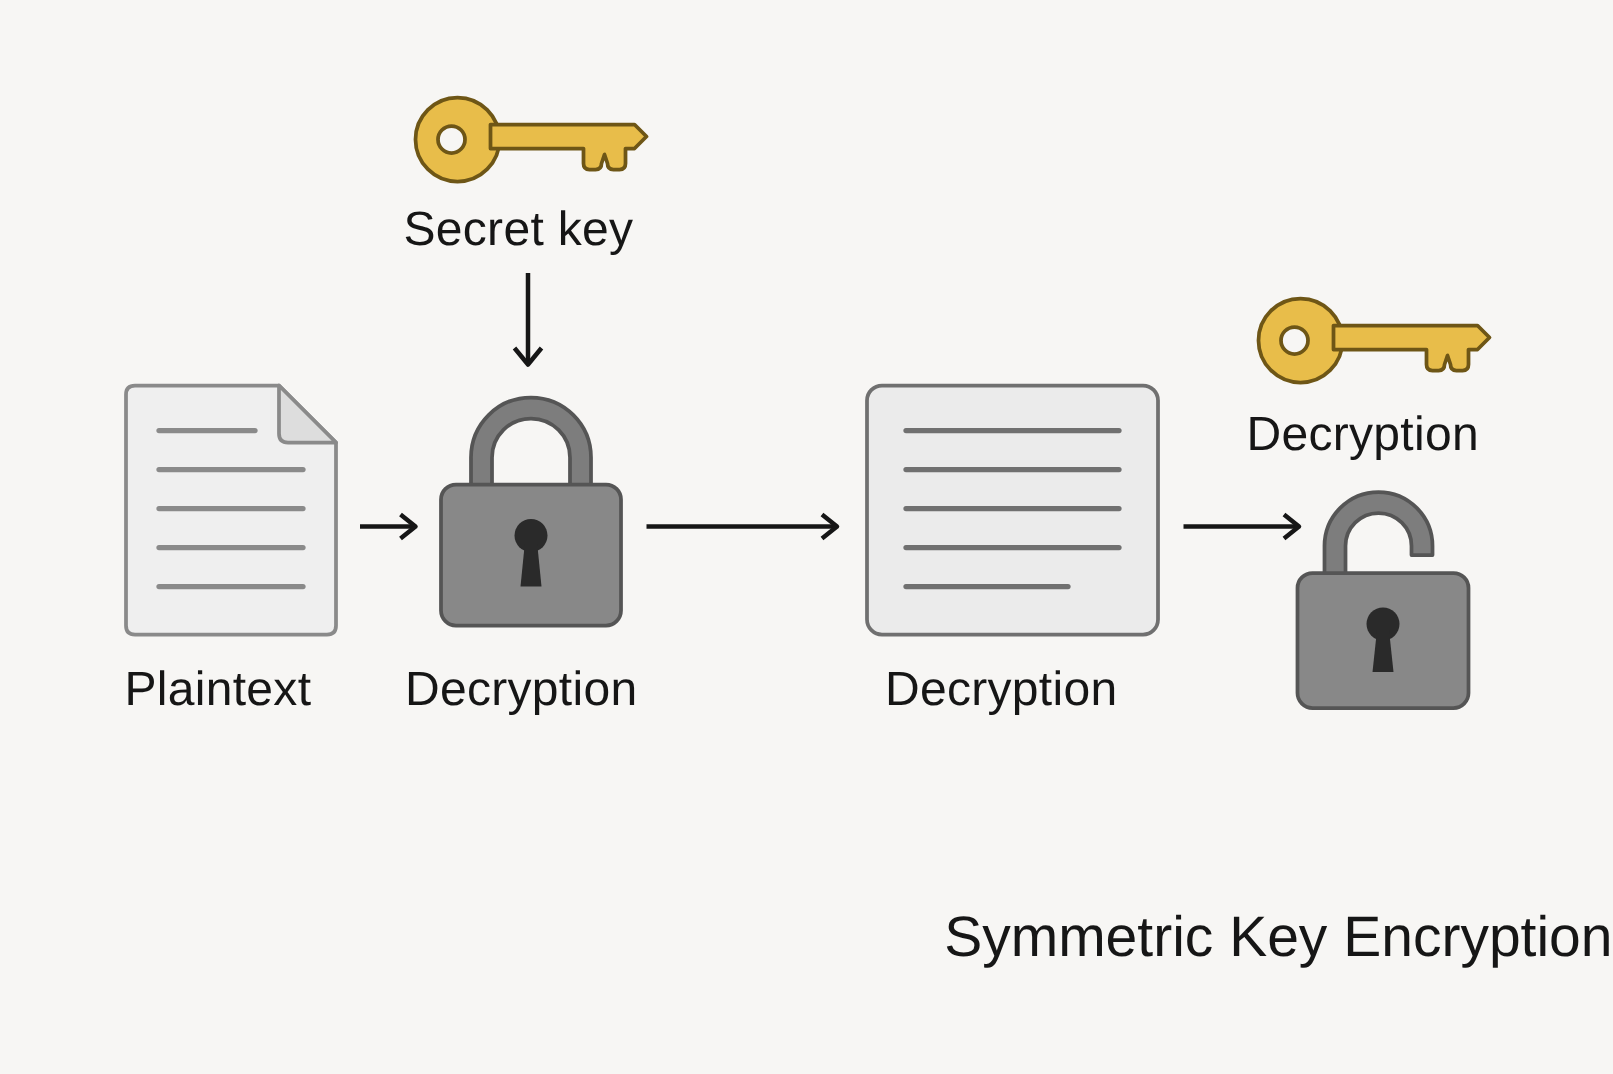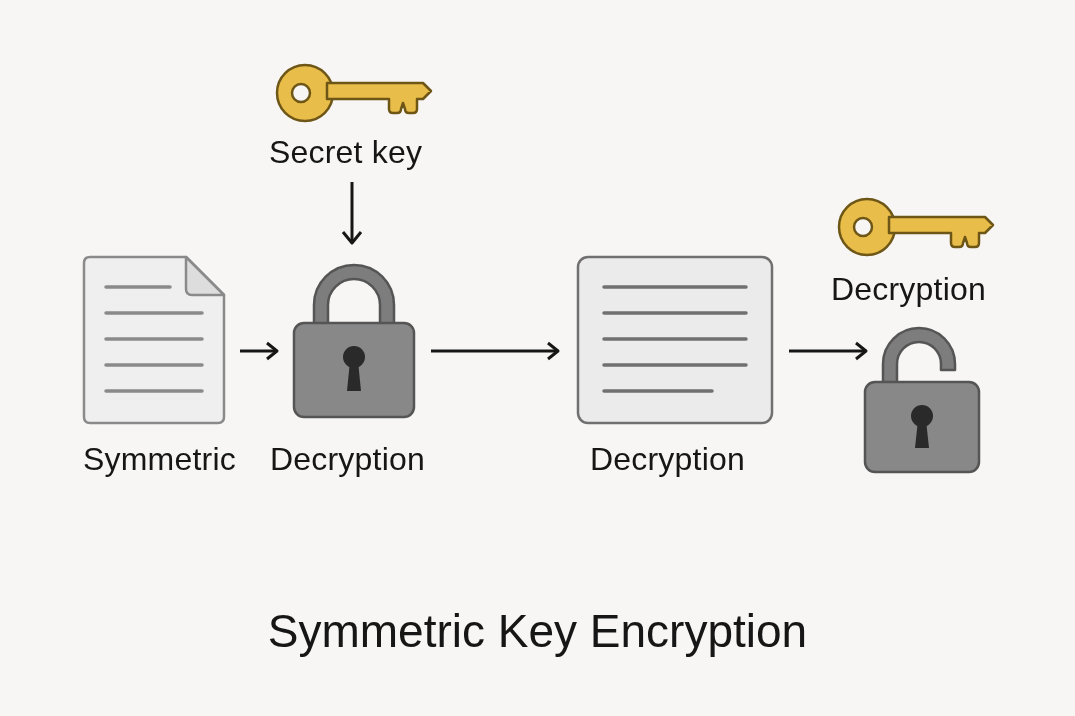--- a/index.html
+++ b/index.html
@@ -1,19 +1,19 @@
 <!DOCTYPE html>
 <html><head>
 <meta charset="utf-8">
 <style>
   html, body { margin:0; padding:0; }
   body { width:1075px; height:716px; background:#f7f6f4; position:relative; overflow:hidden;
          font-family:"Liberation Sans", "DejaVu Sans", sans-serif; color:#161616; }
   .label { position:absolute; font-size:32px; font-weight:500; color:#161616; white-space:nowrap; letter-spacing:0.2px; }
-  .title { position:absolute; font-size:46px; font-weight:500; color:#161616; white-space:nowrap; left:0; width:1075px; text-align:center; top:604px; }
+  .title { position:absolute; font-size:38px; font-weight:500; color:#161616; white-space:nowrap; left:0; width:1075px; text-align:right; top:604px; }
   svg { position:absolute; overflow:visible; }
 </style>
 </head>
 <body>
 
 <svg class="key" style="left:275px;top:63px;" width="160" height="60" viewBox="0 0 160 60">
   <path d="M30 2 A28 28 0 1 1 30 58 A28 28 0 1 1 30 2 Z" fill="#e8bd4a" stroke="#6e5616" stroke-width="2.5"></path>
   <path d="M52 20 L148 20 L156 28 L148 36 L142 36 L142 46 Q142 50 138 50 L134 50 Q130 50 130 46 L128 40 L126 46 Q126 50 122 50 L118 50 Q114 50 114 46 L114 36 L52 36 Z" fill="#e8bd4a" stroke="#6e5616" stroke-width="2.5" stroke-linejoin="round"></path>
   <circle cx="26" cy="30" r="9" fill="#f7f6f4" stroke="#6e5616" stroke-width="2.5"></circle>
 </svg>
@@ -28,21 +28,21 @@
   <path d="M8 2 L104 2 L142 40 L142 162 Q142 168 136 168 L8 168 Q2 168 2 162 L2 8 Q2 2 8 2 Z" fill="#efefef" stroke="#8a8a8a" stroke-width="2.5" stroke-linejoin="round"></path>
   <path d="M104 2 L104 34 Q104 40 110 40 L142 40 Z" fill="#dddddd" stroke="#8a8a8a" stroke-width="2.5" stroke-linejoin="round"></path>
   <g stroke="#8a8a8a" stroke-width="3.5" stroke-linecap="round">
     <line x1="24" y1="32" x2="88" y2="32"></line>
     <line x1="24" y1="58" x2="120" y2="58"></line>
     <line x1="24" y1="84" x2="120" y2="84"></line>
     <line x1="24" y1="110" x2="120" y2="110"></line>
     <line x1="24" y1="136" x2="120" y2="136"></line>
   </g>
 </svg>
-<div class="label" style="left:83px;top:441px;">Symmetric</div>
+<div class="label" style="left:83px;top:441px;">Plaintext</div>
 
 <svg style="left:240px;top:341px;" width="40" height="20" viewBox="0 0 40 20">
   <line x1="0" y1="10" x2="36" y2="10" stroke="#161616" stroke-width="3"></line>
   <polyline points="27,2 37,10 27,18" fill="none" stroke="#161616" stroke-width="3" stroke-linejoin="round"></polyline>
 </svg>
 
 <svg style="left:292px;top:255px;" width="124" height="165" viewBox="0 0 124 165">
   <path d="M22 72 L22 50 A40 40 0 0 1 102 50 L102 72 L88 72 L88 50 A26 26 0 0 0 36 50 L36 72 Z" fill="#7d7d7d" stroke="#555555" stroke-width="2.5" stroke-linejoin="round"></path>
   <rect x="2" y="68" width="120" height="94" rx="10" fill="#888888" stroke="#555555" stroke-width="2.5"></rect>
   <circle cx="62" cy="102" r="11" fill="#2a2a2a"></circle>

